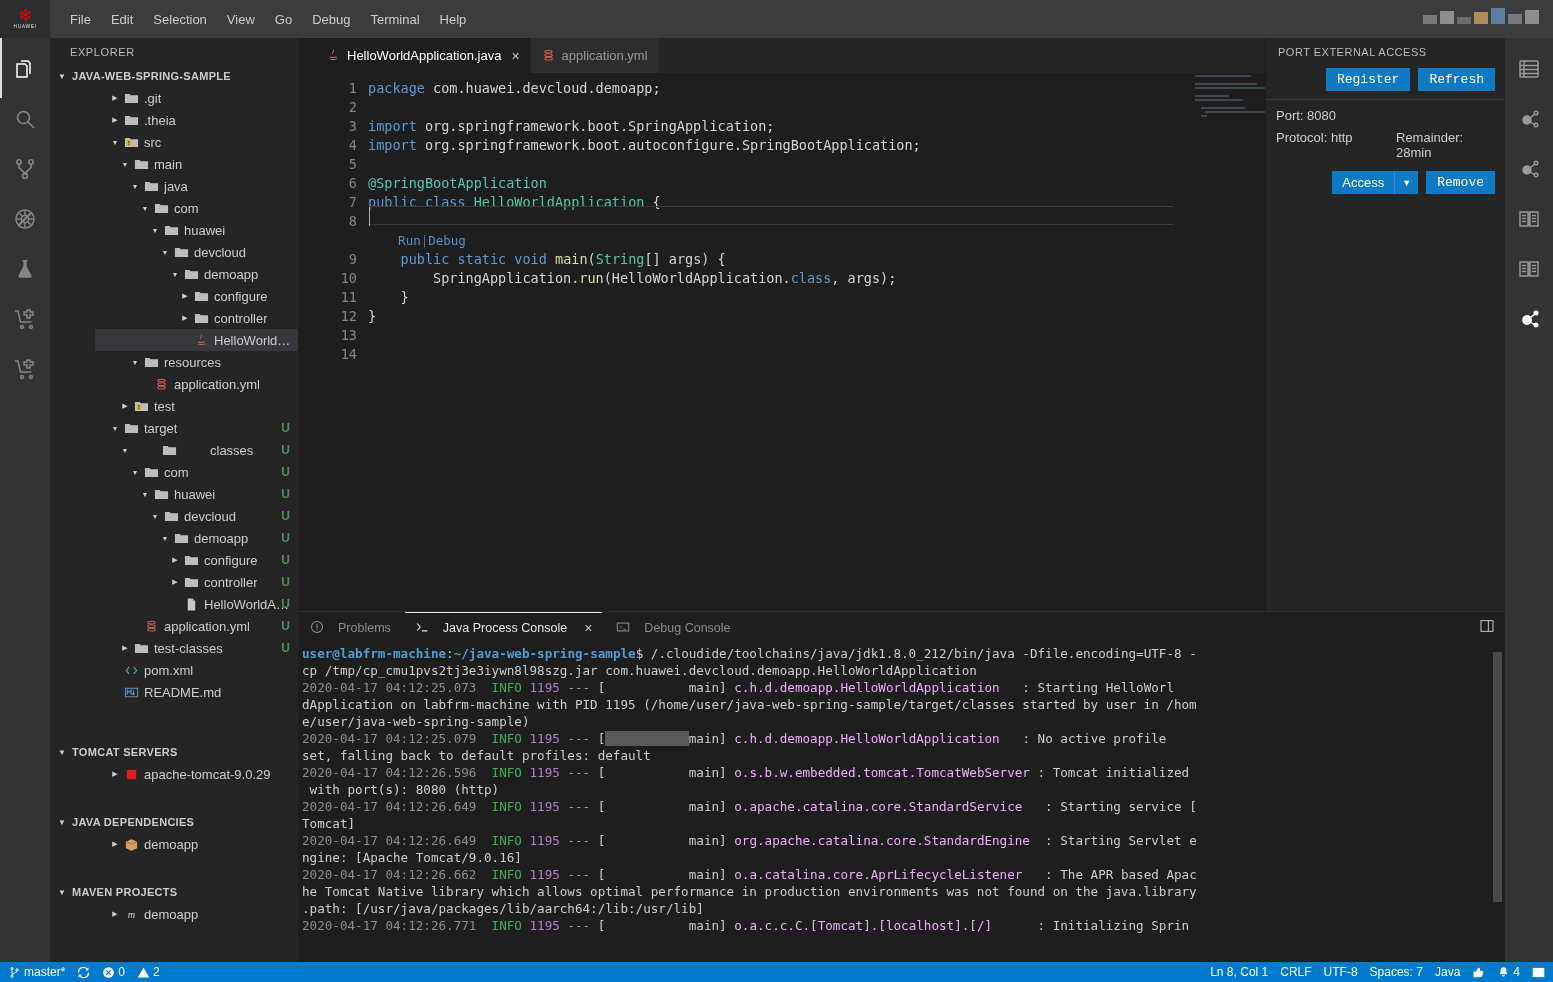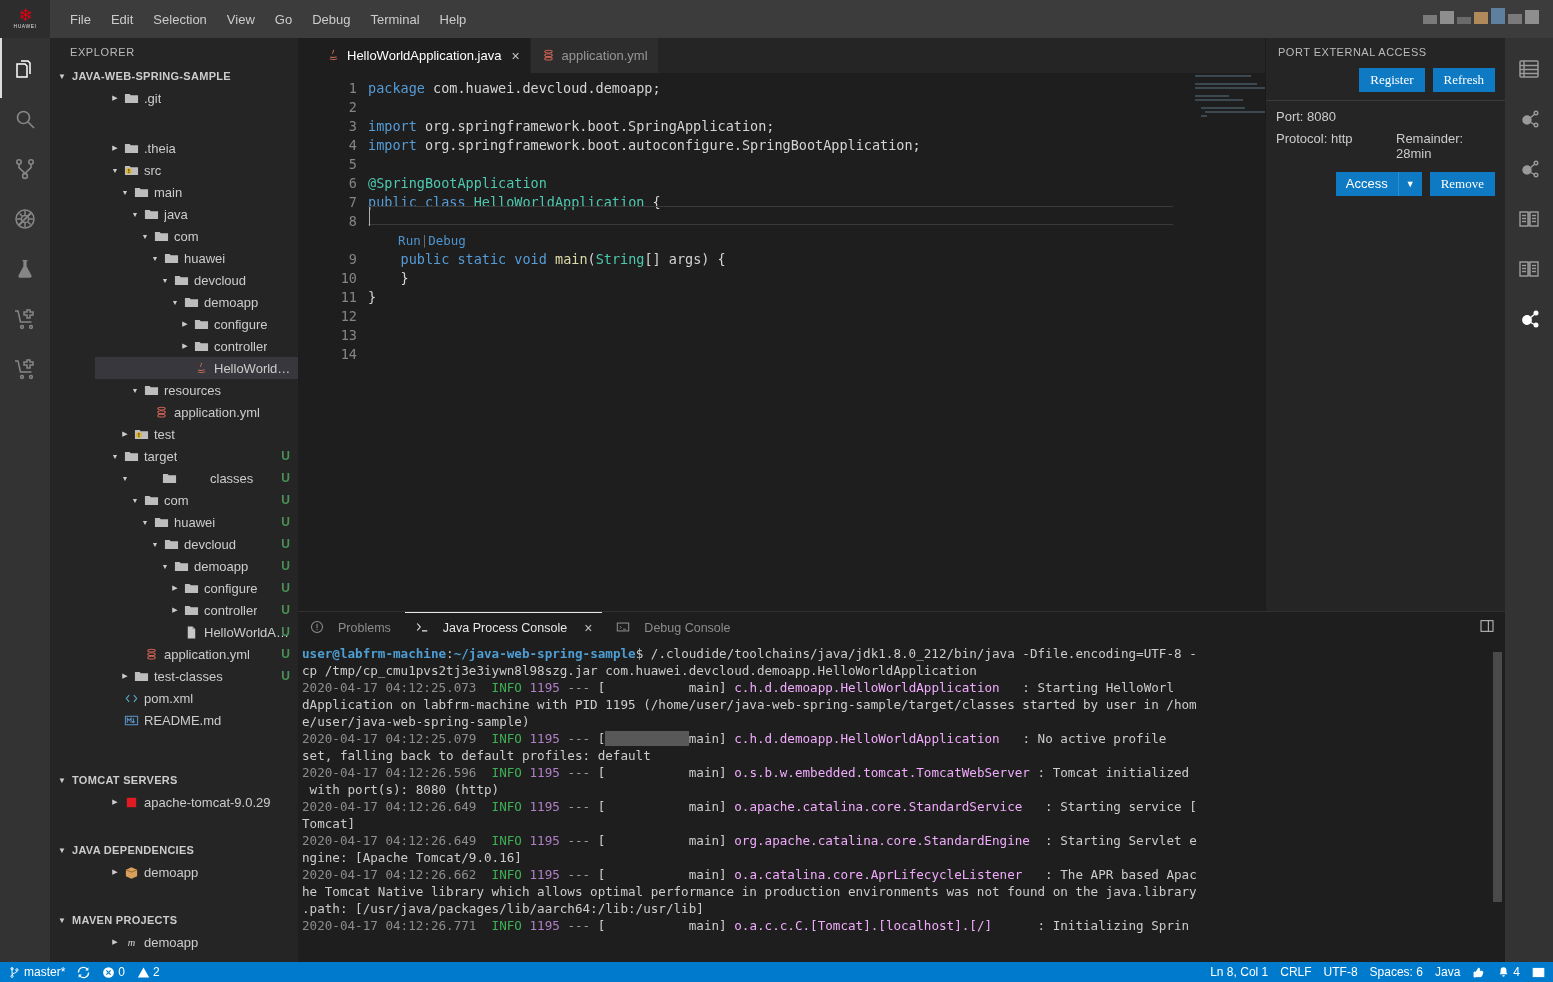--- a/index.html
+++ b/index.html
@@ -150,21 +150,21 @@
     position: absolute; left: 1265px; top: 38px; width: 240px; height: 573px;
     background: #252526; border-left: 1px solid #1b1b1b;
   }
   .rp-title {
     height: 27px; display: flex; align-items: center; padding-left: 12px;
     font-size: 11px; letter-spacing: .5px; color: #bbbbbb; text-transform: uppercase;
   }
   .rp-actions { display: flex; justify-content: flex-end; gap: 8px; padding: 3px 10px 8px 0; }
   .btn {
     background: #0e7ac4; color: #ffffff; border: none; font-size: 13px;
-    padding: 4px 11px; cursor: pointer; font-family: Liberation Serif, serif;
+    padding: 4px 11px; cursor: pointer; font-family: Liberation Mono, monospace;
   }
   .rp-divider { height: 1px; background: #3a3a3a; }
   .rp-body { padding: 8px 10px 0 10px; font-size: 13px; color: #cccccc; }
   .rp-line { display: flex; margin-bottom: 7px; }
   .rp-line .left { flex: 0 0 120px; }
   .rp-footer { display: flex; justify-content: flex-end; gap: 8px; padding: 4px 10px 0 0; }
   .split-btn { display: flex; }
   .split-btn .main { background: #0e7ac4; color: #fff; font-size: 13px; padding: 4px 10px; }
   .split-btn .arrow {
     background: #0e7ac4; color: #fff; font-size: 9px; padding: 4px 7px;
@@ -313,21 +313,21 @@
         <div class="tree">
           <div class="row" style="padding-left: 14px;">
             <span class="tw">▶</span>
             <span class="ic">
               <svg viewBox="0 0 16 16">
                 <path d="M1 3.2h5l1.2 1.4H15v8.2H1z" fill="#bdbdbd"></path>
               </svg>
             </span>
             <span class="lbl">.git</span>
           </div>
-          <div class="row" style="padding-left: 14px; margin-top: 28px;">
+          <div class="row" style="padding-left: 14px;">
             <span class="tw">▶</span>
             <span class="ic">
               <svg viewBox="0 0 16 16">
                 <path d="M1 3.2h5l1.2 1.4H15v8.2H1z" fill="#bdbdbd"></path>
               </svg>
             </span>
             <span class="lbl">.theia</span>
           </div>
           <div class="row" style="padding-left: 14px;">
             <span class="tw">▼</span>
@@ -703,20 +703,21 @@
           <div><span class="k-kw">package</span> com.huawei.devcloud.demoapp;</div>
           <div> </div>
           <div><span class="k-kw">import</span> org.springframework.boot.SpringApplication;</div>
           <div><span class="k-kw">import</span> org.springframework.boot.autoconfigure.SpringBootApplication;</div>
           <div> </div>
           <div><span class="k-ann">@SpringBootApplication</span></div>
           <div><span class="k-kw">public</span> <span class="k-kw">class</span> <span class="k-type">HelloWorldApplication</span> {</div>
           <div> </div>
           <div class="codelens">    <span>Run</span><span class="sep">|</span><span>Debug</span></div>
           <div>    <span class="k-kw">public</span> <span class="k-kw">static</span> <span class="k-kw">void</span> <span class="k-fn">main</span>(<span class="k-type">String</span>[] args) {</div>
+          <div>        SpringApplication.<span class="k-fn">run</span>(HelloWorldApplication.<span class="k-kw">class</span>, args);</div>
           <div>    }</div>
           <div>}</div>
           <div> </div>
           <div> </div>
         </div>
       </div>
       <div class="editor-scrollbar">
         <div class="thumbv"></div>
       </div>
     </div>
@@ -869,21 +870,21 @@
         <svg viewBox="0 0 16 16">
             <path d="M8 1.8L15 14H1z" fill="#fff"></path>
           </svg>
         <span>2</span>
       </div>
     </div>
     <div class="sb-group">
       <span>Ln 8, Col 1</span>
       <span>CRLF</span>
       <span>UTF-8</span>
-      <span>Spaces: 6</span>
+      <span>Spaces: 7</span>
       <span>Java</span>
       <div class="sb-item">
         <svg viewBox="0 0 16 16" fill="none" stroke="#fff" stroke-width="1.2">
             <path d="M5 7.5l3-5c.9 0 1.5.7 1.4 1.6L9 6.5h3.4c.8 0 1.3.8 1 1.5l-1.5 4.3c-.2.5-.6.8-1.1.8H5zM2.5 7.5h2.2v6H2.5z"></path>
           </svg>
       </div>
       <div class="sb-item">
         <svg viewBox="0 0 16 16">
             <path d="M8 1.5a3.6 3.6 0 013.6 3.6v3l1.2 2.1H3.2l1.2-2.1v-3A3.6 3.6 0 018 1.5zM6.4 11.5a1.6 1.6 0 003.2 0z" fill="#fff"></path>
           </svg>

